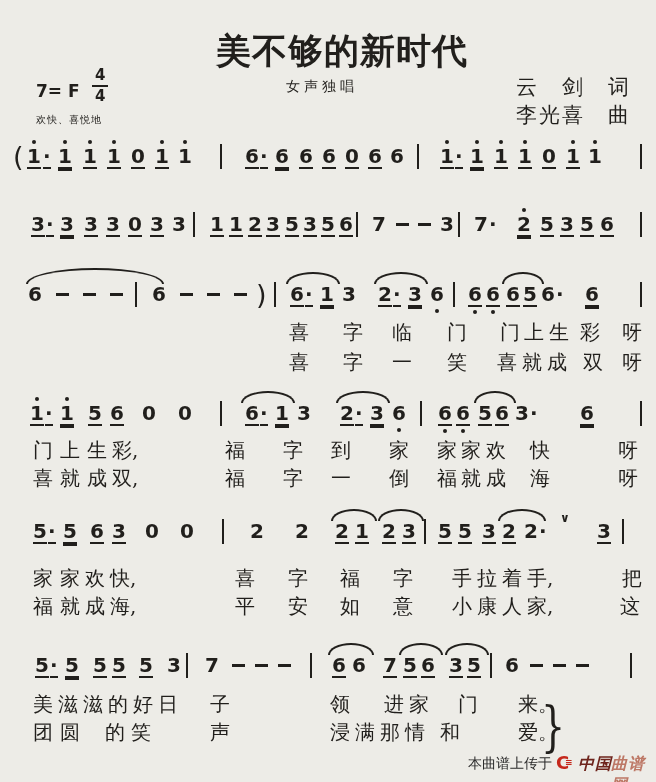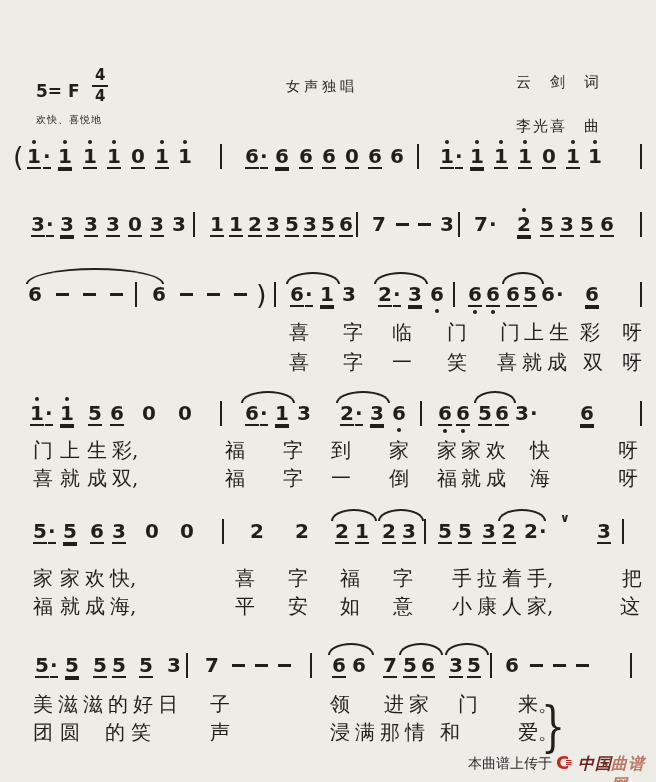--- a/index.html
+++ b/index.html
@@ -1,21 +1,21 @@
 <!DOCTYPE html>
 <html><head>
 <meta charset="utf-8">
 <style>
   html,body{margin:0;padding:0;background:#dcdcd8}
   .canvas{position:relative;width:656px;height:782px;background:#edece7;
           font-family:"DejaVu Sans","Liberation Sans",sans-serif;color:#211f1c;overflow:hidden}
   .abs{position:absolute}
   .title{font-size:35px;font-weight:700;letter-spacing:1px;white-space:nowrap}
   .subtitle{font-size:14px;letter-spacing:4px;white-space:nowrap}
-  .credit{font-size:15px;letter-spacing:2px;white-space:nowrap}
+  .credit{font-size:21px;letter-spacing:2px;white-space:nowrap}
   .key{font-size:17px;font-weight:700;white-space:nowrap}
   .meter{display:flex;flex-direction:column;align-items:center;font-weight:700;font-size:15px;line-height:1.1}
   .meter .mt{border-bottom:2px solid #211f1c;padding:0 3px 1px}
   .meter .mb{padding:1px 3px 0}
   .tempo{font-size:10px;letter-spacing:1px;white-space:nowrap}
   
   .tk{position:absolute;font-size:20px;font-weight:700;line-height:1;white-space:nowrap}
   .fu,.f2{border-bottom:2px solid #211f1c;padding-bottom:1px}
   .f2::after{content:"";position:absolute;left:0;right:0;bottom:-4px;height:2px;background:#211f1c}
   .fh::before{content:"";position:absolute;top:-6px;left:50%;margin-left:-2px;width:4px;height:4px;border-radius:50%;background:#211f1c}
@@ -36,24 +36,25 @@
   .logo-c .cg{position:absolute;left:0;top:-2px;font-size:18px;font-weight:700;color:#c5281c}
   .logo-c .lg{position:absolute;left:9px;top:3px;font-size:9px;font-weight:700;color:#c5281c;letter-spacing:0}
   .logo-cn{font-size:16px;font-weight:700;color:#6e241c;letter-spacing:1px;font-style:italic}
   .logo-qpw{font-size:16px;font-weight:700;color:#bd7866;letter-spacing:1px;font-style:italic}
 </style>
 </head>
 <body>
 
 <div class="canvas">
 
+  <div class="abs title" style="left:216px;top:28px">美不够的新时代</div>
   <div class="abs subtitle" style="left:286px;top:78px">女声独唱</div>
   <div class="abs credit" style="left:516px;top:73px">云　剑　词</div>
-  <div class="abs credit" style="left:516px;top:117px">李光喜　曲</div>
-  <div class="abs key" style="left:36px;top:81px">5= F</div>
+  <div class="abs credit" style="left:516px;top:101px">李光喜　曲</div>
+  <div class="abs key" style="left:36px;top:81px">7= F</div>
   <div class="abs meter" style="left:92px;top:67px">
     <span class="mt">4</span>
     <span class="mb">4</span>
   </div>
   <div class="abs tempo" style="left:36px;top:113px">欢快、喜悦地</div>
 
   <div id="score">
       <div class="tk paren" style="left: 13px; top: 146px;">(</div>
       <div class="tk fh fu" style="left: 27px; top: 146px;">1</div>
       <div class="tk adot fu" style="left: 43px; top: 146px;">·</div>

